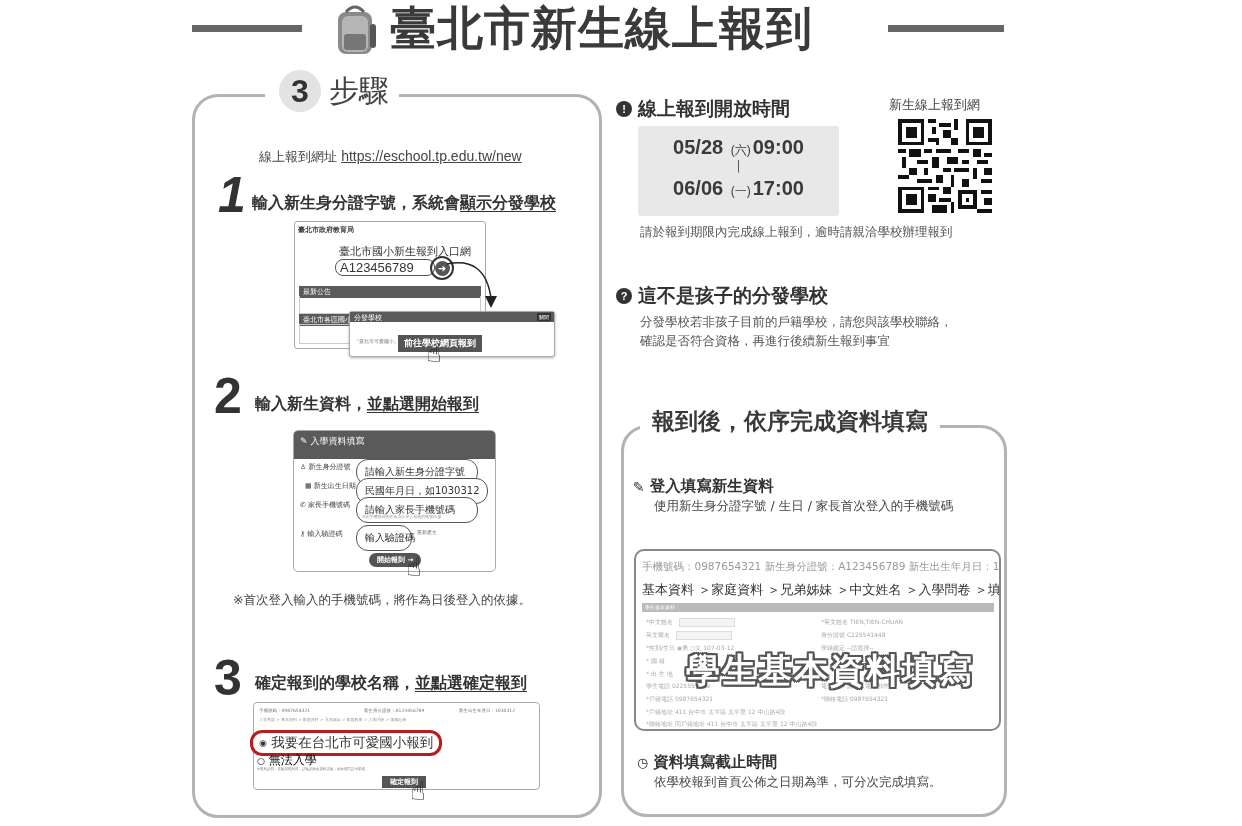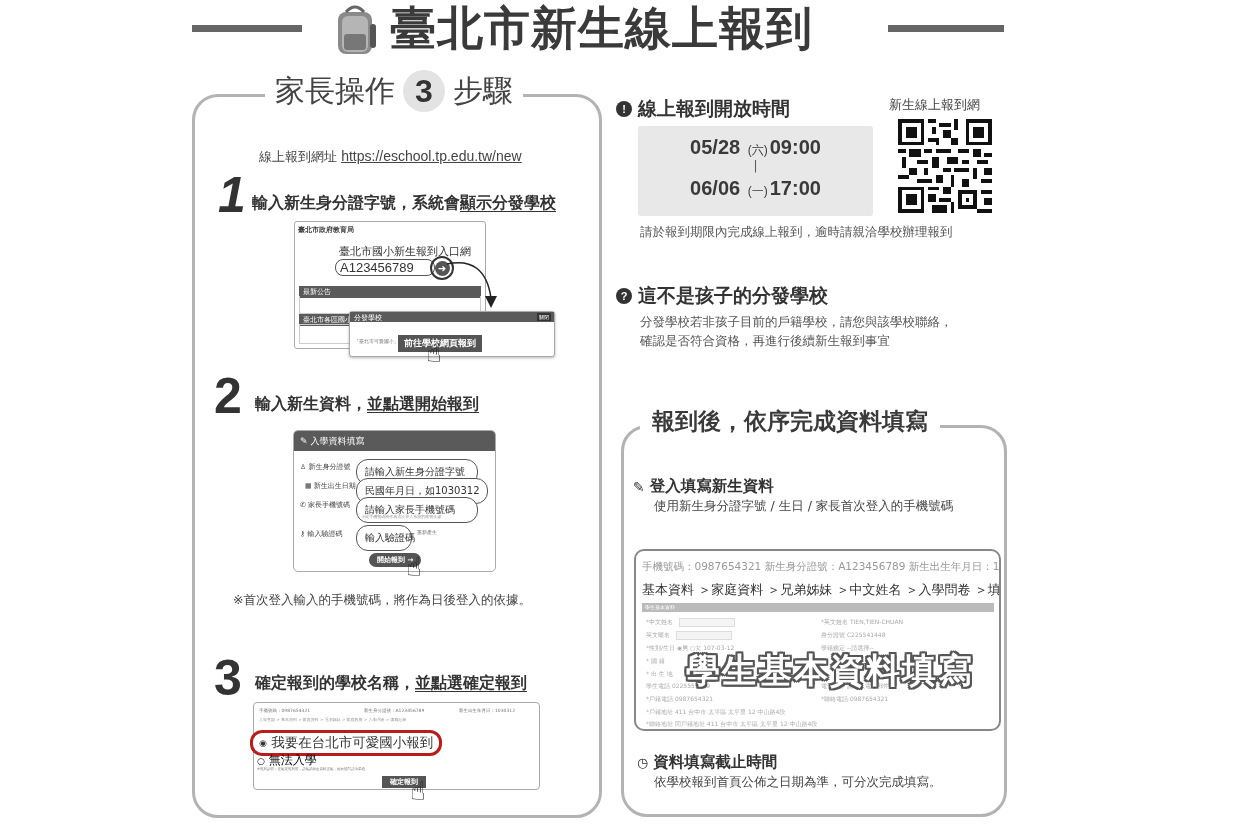--- a/index.html
+++ b/index.html
@@ -31,21 +31,21 @@
   .mock { position: absolute; background: #fff; border: 1px solid #aaa; border-radius: 3px; }
   .mock-small { font-size: 5px; color: #777; }
   .mock-bar { background: #5a5a5a; color: #fff; font-size: 7px; padding: 1px 4px; }
   .pill-input { position: absolute; border: 1.5px solid #555; border-radius: 12px; background: #fff; font-size: 11px; color: #333; padding: 5px 8px; white-space: nowrap; }
   .dark-btn { position: absolute; background: #555; color: #fff; font-size: 9px; font-weight: bold; padding: 2px 6px; white-space: nowrap; }
   .hand { position: absolute; font-size: 26px; line-height: 1; color: #222; }
 
   
   .sec-head { position: absolute; font-size: 19px; font-weight: bold; color: #333; white-space: nowrap; display:flex; align-items:center; gap:6px; }
   .circle-icon { display:inline-flex; align-items:center; justify-content:center; width: 16px; height: 16px; border-radius: 50%; background: #333; color: #fff; font-size: 11px; font-weight: bold; font-family: "Liberation Sans", sans-serif; }
-  .date-box { position: absolute; left: 638px; top: 126px; width: 235px; height: 90px; background: #e8e8e8; border-radius: 3px; text-align: center; }
+  .date-box { position: absolute; left: 638px; top: 126px; width: 201px; height: 90px; background: #e8e8e8; border-radius: 3px; text-align: center; }
   .date-row { font-family: "Liberation Sans", sans-serif; font-weight: bold; font-size: 20px; color: #3a3a3a; }
   .date-row .wd { font-size: 12px; font-weight: normal; margin: 0 2px; }
   .date-sep { font-size: 12px; color: #555; line-height: 14px; }
   .note { position: absolute; font-size: 12.5px; color: #555; white-space: nowrap; line-height: 20px; }
 
   .qr-label { position: absolute; left: 889px; top: 96px; font-size: 13px; color: #444; white-space: nowrap; }
   .qr { position: absolute; left: 898px; top: 119px; width: 94px; height: 94px; }
 
   .right-title { left: 640px; top: 406px; font-size: 23px; font-weight: bold; color: #3a3a3a; padding: 0 12px; }
 
@@ -70,21 +70,20 @@
   <rect x="12" y="14" width="26" height="36" rx="6" fill="#b5b5b5"></rect>
   <path d="M16 10 Q25 0 34 10" stroke="#666" stroke-width="3" fill="none"></path>
   <rect x="14" y="32" width="22" height="16" rx="3" fill="#777"></rect>
   <rect x="40" y="22" width="6" height="24" rx="3" fill="#555"></rect>
 </svg>
 <div class="hdr-title">臺北市新生線上報到</div>
 <div class="hdr-line" style="left:888px; width:116px;"></div>
 
 <div class="panel" style="left:192px; top:94px; width:410px; height:724px;"></div>
 <div class="panel-title left-title">
-  <span>家長操作</span>
   <span class="num-circle">3</span>
   <span>步驟</span>
 </div>
 
 <div class="url-line">
   <span>線上報到網址</span>
   <a>https://eschool.tp.edu.tw/new</a>
 </div>
 
 <div class="step-num italic" style="left:218px; top:170px;">1</div>
@@ -115,21 +114,21 @@
   <div class="dark-btn" style="left:48px; top:23px;">前往學校網頁報到</div>
 </div>
 <div class="hand" style="left:426px; top:340px;">☝</div>
 
 <div class="step-num" style="left:214px; top:371px;">2</div>
 <div class="step-text" style="left:255px; top:394px;">
   <span>輸入新生資料，</span><u>並點選</u><u>開始報到</u>
 </div>
 
 <div class="mock" style="left:293px; top:430px; width:203px; height:142px; border-radius:5px;">
-  <div class="abs" style="left:0; top:0; width:201px; height:20px; background:#5a5a5a; border-radius:4px 4px 0 0; color:#fff; font-size:9px; padding:4px 6px; white-space:nowrap;">
+  <div class="abs" style="left:0; top:0; width:201px; height:28px; background:#5a5a5a; border-radius:4px 4px 0 0; color:#fff; font-size:9px; padding:4px 6px; white-space:nowrap;">
     <span>✎</span> <span>入學資料填寫</span>
   </div>
 
   <div class="abs" style="left:6px; top:31px; font-size:7px; color:#444; white-space:nowrap;"><span>♙</span> <span>新生身分證號</span></div>
   <div class="pill-input" style="left:62px; top:28px; width:122px; font-size:10px;">請輸入新生身分證字號</div>
   <div class="abs" style="left:11px; top:50px; font-size:7px; color:#444; white-space:nowrap;"><span>▦</span> <span>新生出生日期</span></div>
   <div class="pill-input" style="left:62px; top:47px; width:132px; font-size:10px;">民國年月日，如1030312</div>
   <div class="abs" style="left:6px; top:69px; font-size:7px; color:#444; white-space:nowrap;"><span>✆</span> <span>家長手機號碼</span></div>
   <div class="pill-input" style="left:62px; top:66px; width:122px; font-size:10px;">請輸入家長手機號碼</div>
   <div class="abs" style="left:68px; top:83px; font-size:4px; color:#999; white-space:nowrap;">※此手機號碼將作為再次登入系統的帳號依據</div>

